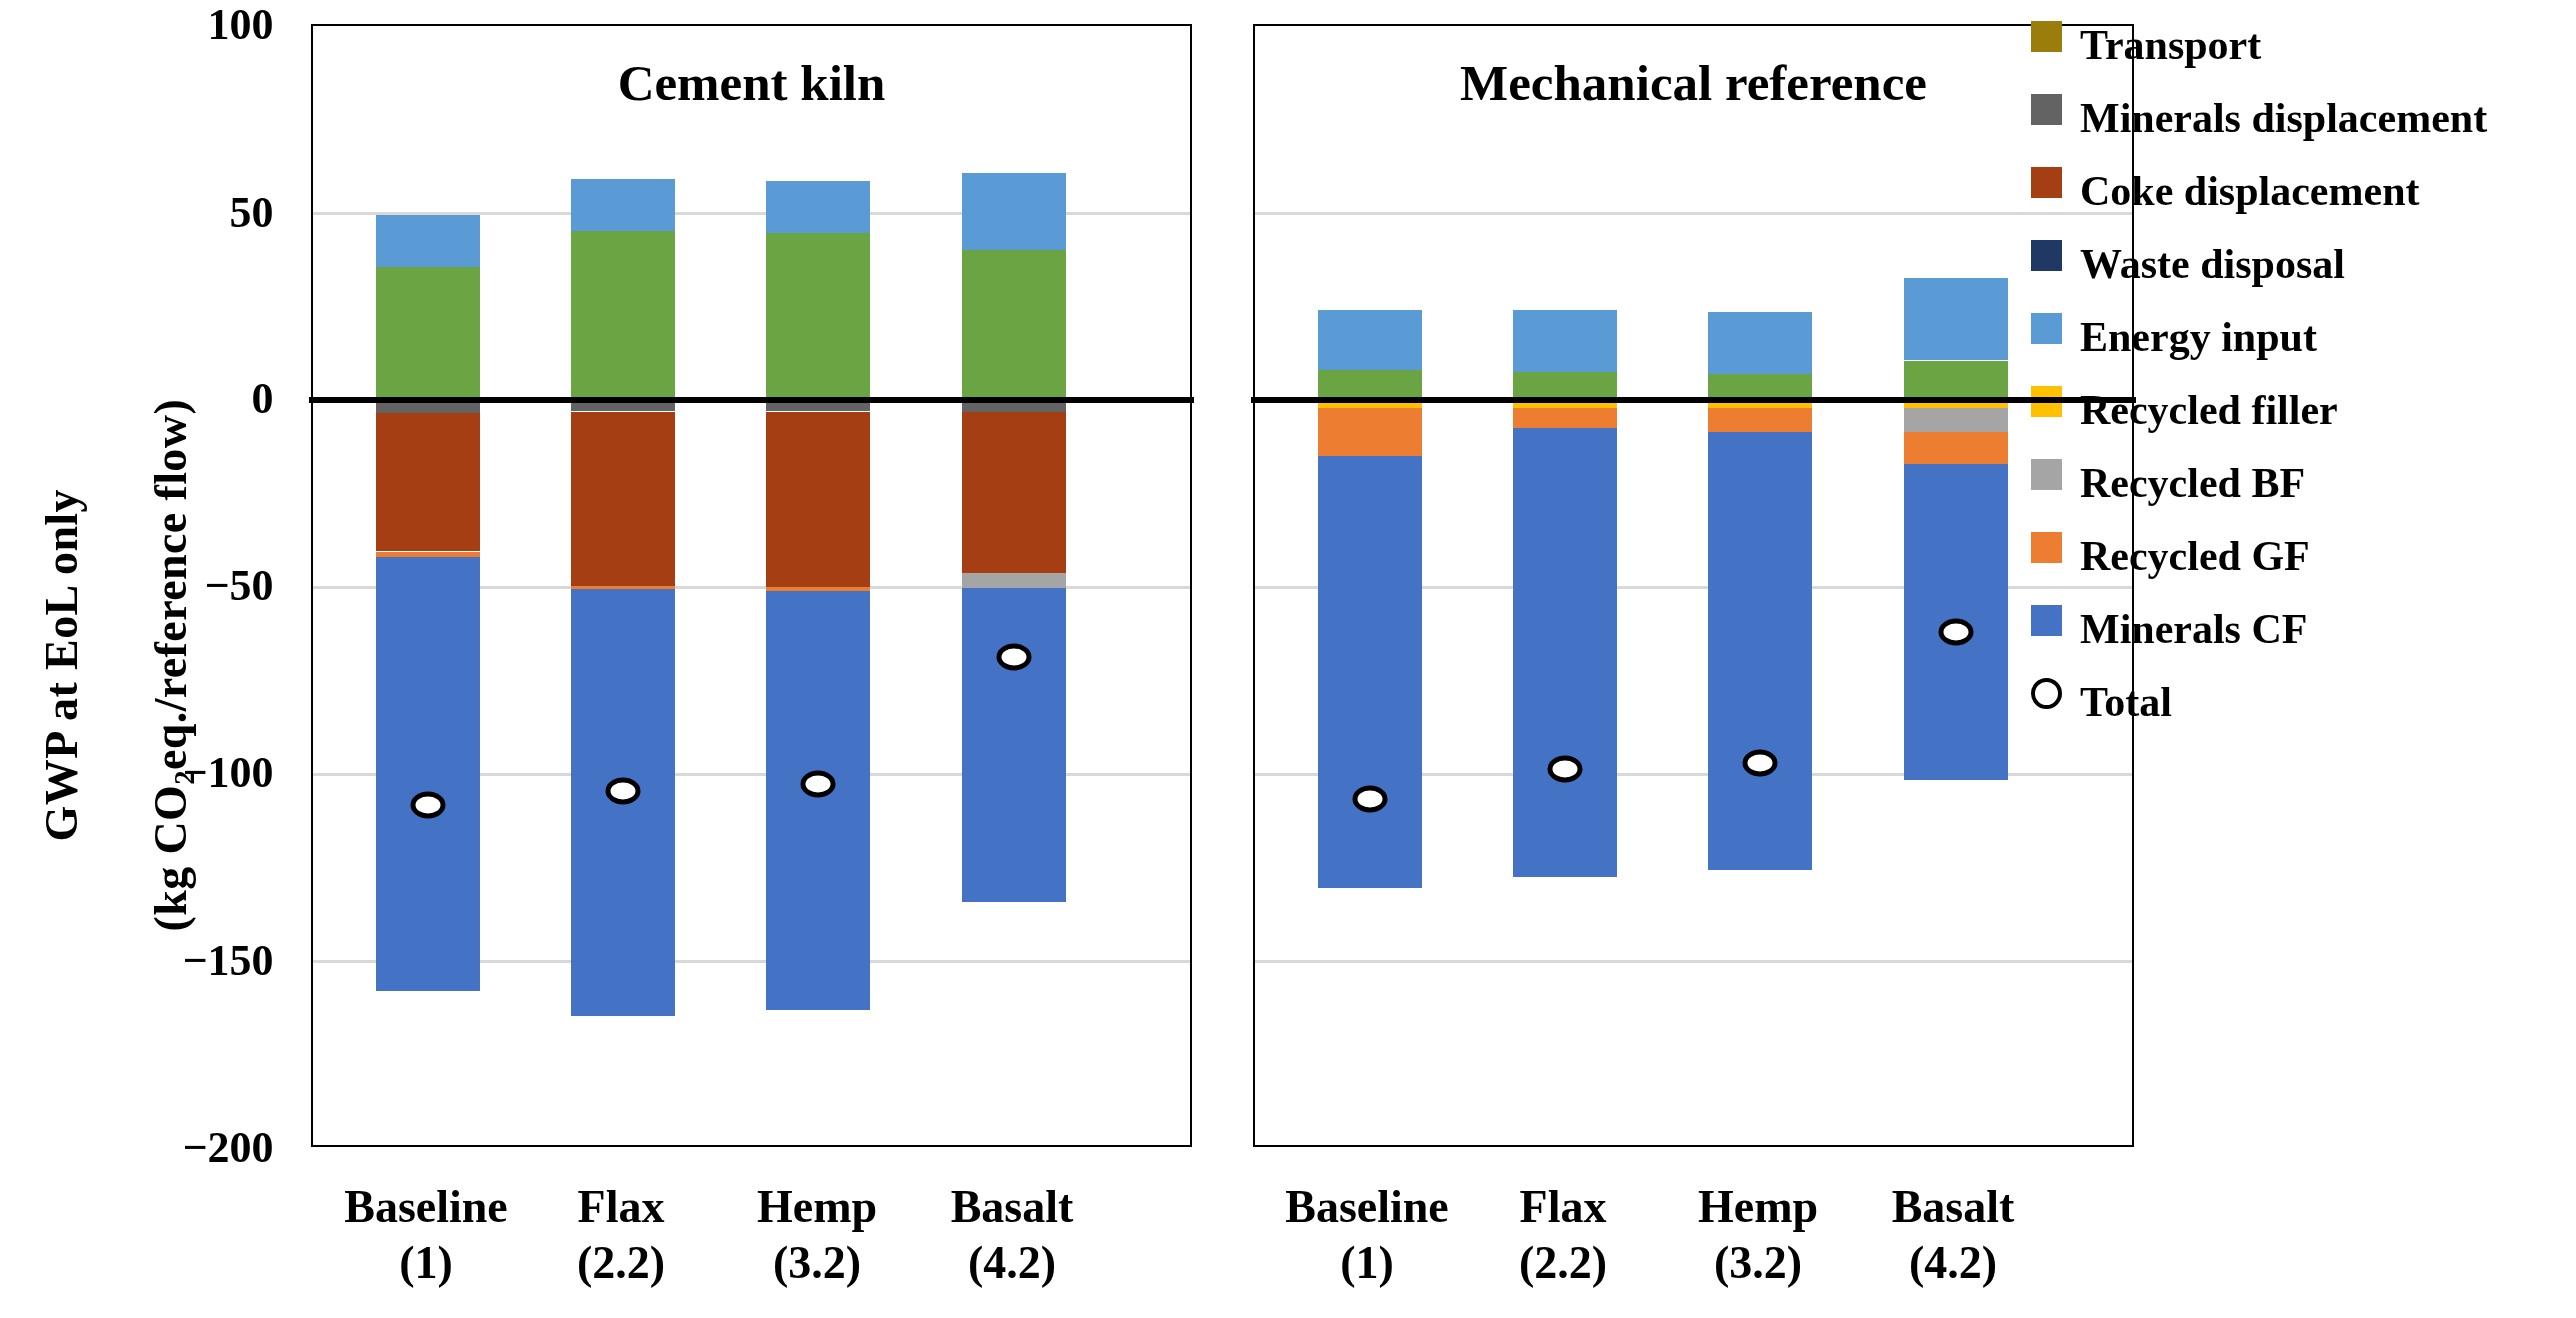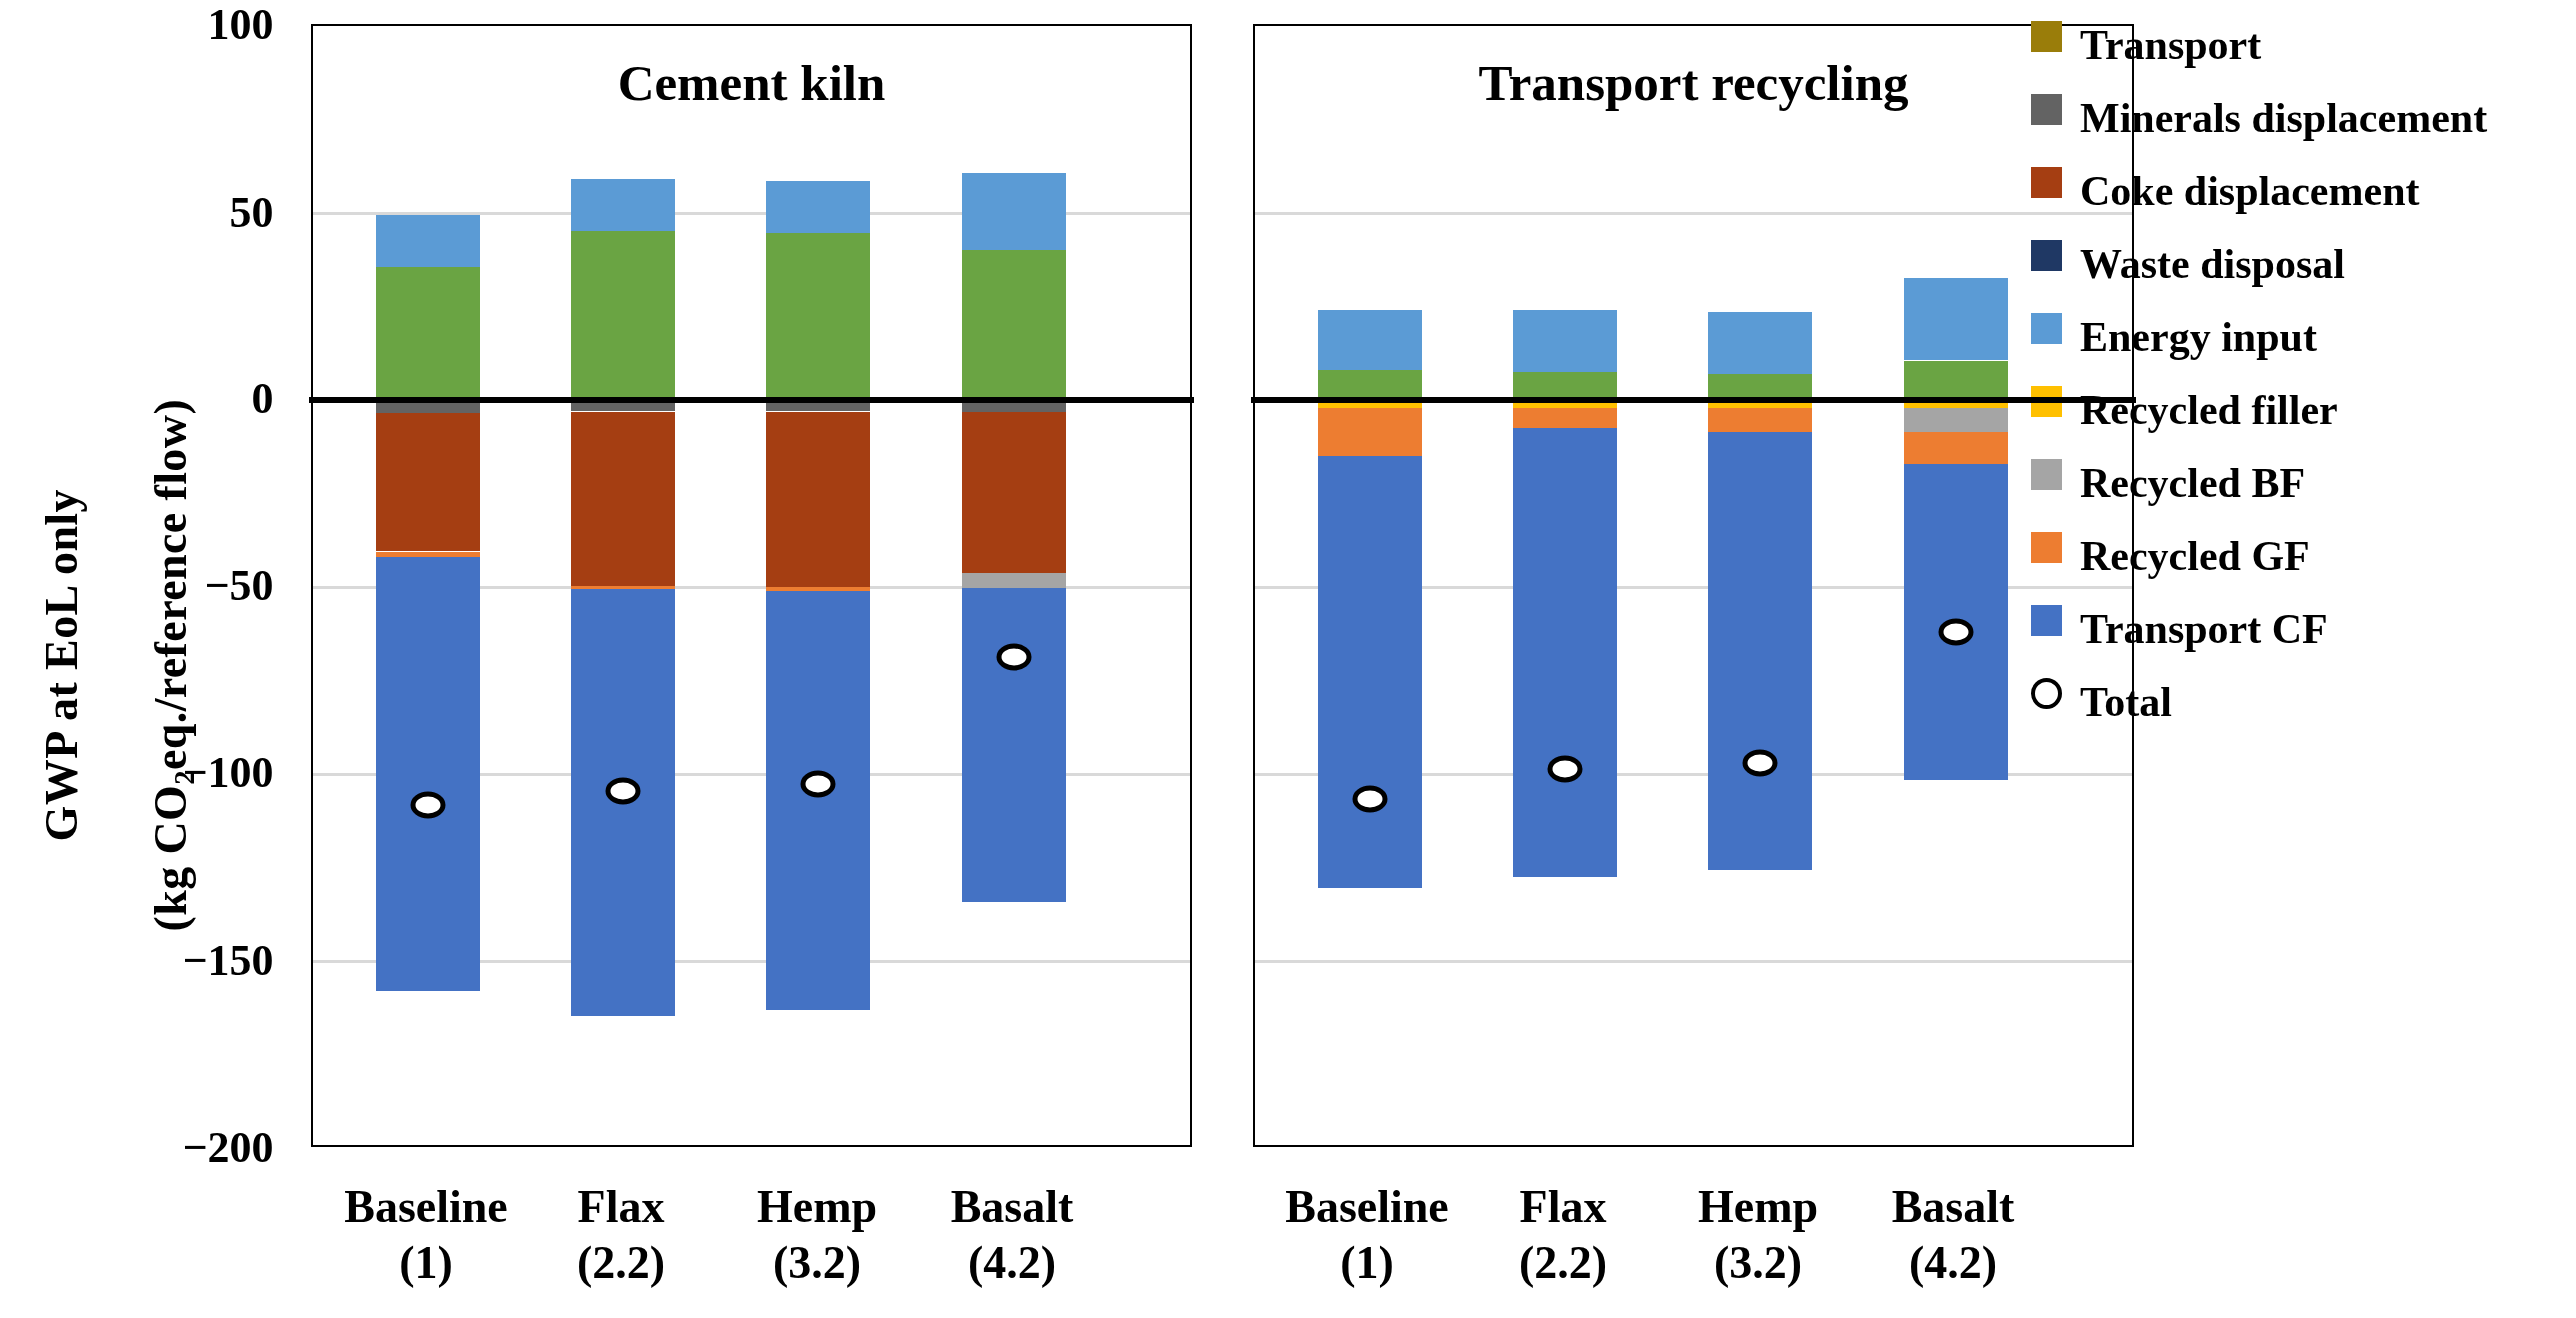--- a/index.html
+++ b/index.html
@@ -126,21 +126,21 @@
           <div class="seg" style="background: rgb(106, 164, 67); top: 224px; height: 148px;"></div>
           <div class="seg" style="background: rgb(91, 155, 213); top: 147px; height: 77px;"></div>
           <div class="seg" style="background: rgb(165, 165, 165); top: 547px; height: 15px;"></div>
           <div class="seg" style="background: rgb(68, 114, 196); top: 562px; height: 314px;"></div>
         </div>
         <div class="total-marker" style="left: 701px; top: 631px;"></div>
       </div>
   </div>
 
   <div class="panel" id="panel-right">
-    <div class="panel-title">Transport recycling</div>
+    <div class="panel-title">Mechanical reference</div>
     <div class="plot" id="plot-1">
         <div class="gridline" style="top: 186px;"></div>
         <div class="gridline" style="top: 373px;"></div>
         <div class="gridline" style="top: 560px;"></div>
         <div class="gridline" style="top: 747px;"></div>
         <div class="gridline" style="top: 934px;"></div>
         <div class="zeroline" style="top: 371px;"></div>
         <div class="bar" style="left: 63px; top: 0px; height: 1123px;">
           <div class="seg" style="background: rgb(154, 125, 10); top: 372px; height: 2.2px;"></div>
           <div class="seg" style="background: rgb(106, 164, 67); top: 344px; height: 28px;"></div>
@@ -220,21 +220,21 @@
       <div class="legend-row">
         <span class="swatch" style="background: rgb(165, 165, 165);"></span>
         <span class="legend-label">Recycled BF</span>
       </div>
       <div class="legend-row">
         <span class="swatch" style="background: rgb(237, 125, 49);"></span>
         <span class="legend-label">Recycled GF</span>
       </div>
       <div class="legend-row">
         <span class="swatch" style="background: rgb(68, 114, 196);"></span>
-        <span class="legend-label">Transport CF</span>
+        <span class="legend-label">Minerals CF</span>
       </div>
       <div class="legend-row">
         <span class="swatch-circle"></span>
         <span class="legend-label">Total</span>
       </div>
     </div>
 
 </div>
 
 

